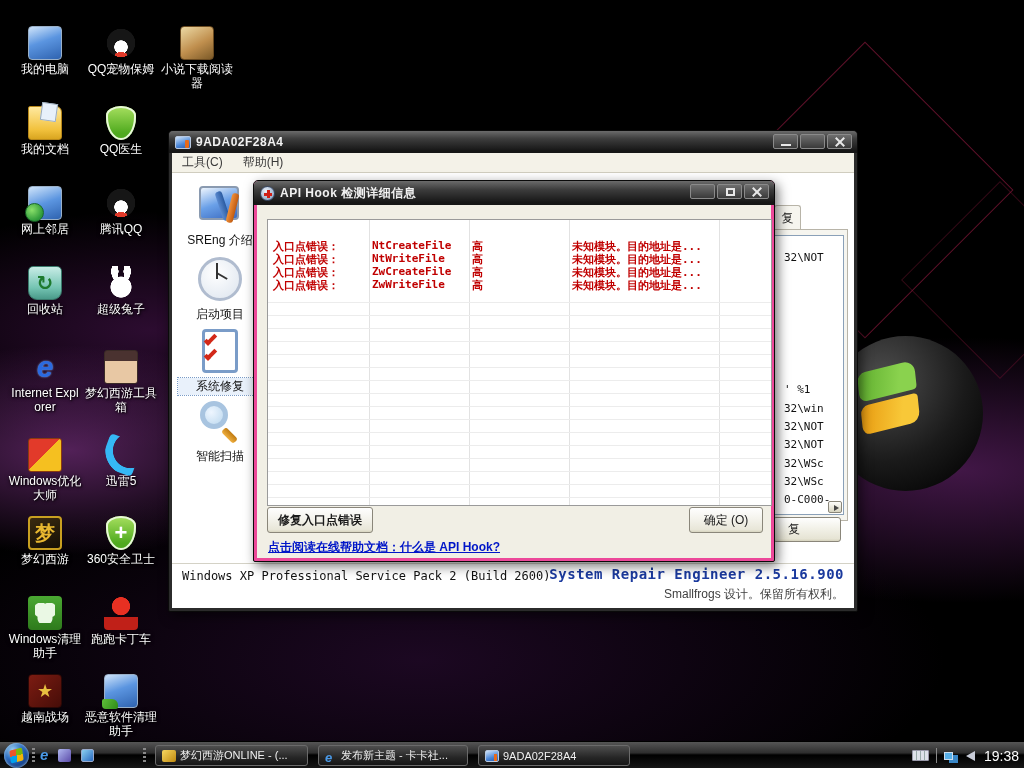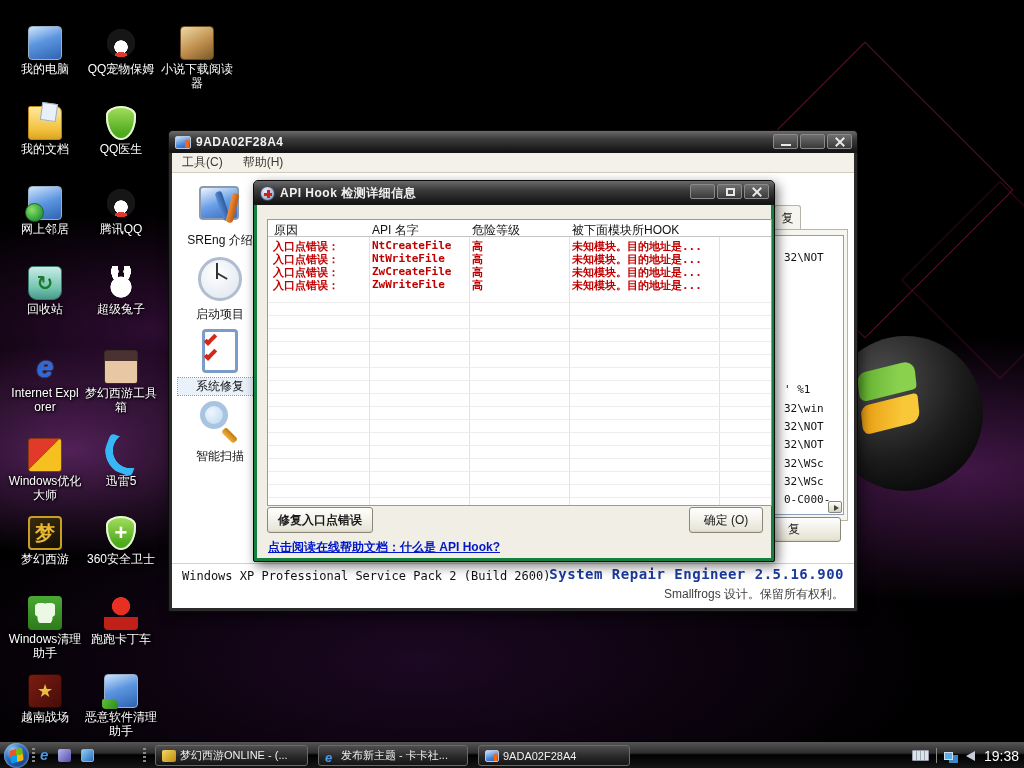--- a/index.html
+++ b/index.html
@@ -131,21 +131,21 @@
     border-left:5px solid #444; border-top:3px solid transparent; border-bottom:3px solid transparent; }
   .rp-btn { position:absolute; left:601px; top:344px; width:68px; height:25px;
     background:linear-gradient(180deg,#fefefe,#f2f1e8 45%,#e6e4d4 90%,#d6d3be); border:1px solid #8a867a; border-radius:3px;
     font-size:12px; color:#1a1a1a; padding-left:14px; line-height:23px; }
   
   .status-line { position:absolute; left:0; right:0; top:390px; border-top:1px solid #d4d2c6; }
   .status-os { position:absolute; left:10px; top:396px; font-family:"DejaVu Sans Mono",monospace; font-size:12px; color:#111; }
   .status-product { position:absolute; right:10px; top:393px; font-family:"DejaVu Sans Mono",monospace; font-size:14px; font-weight:bold; color:#1b3a9e; letter-spacing:.5px; }
   .status-copy { position:absolute; right:10px; top:413px; font-size:12px; color:#404040;margin-left:26px; }
   
-  #dialog { left:253px; top:180px; width:522px; height:382px; z-index:20; background:#15803d; border:1px solid #0a0a0a; }
+  #dialog { left:253px; top:180px; width:522px; height:382px; z-index:20; background:#ec4899; border:1px solid #0a0a0a; }
   #dialog .titlebar { height:24px; }
   .dlg-icon { width:15px; height:15px; border-radius:50%; background:radial-gradient(circle at 38% 32%, #eef2fa, #9ab0cc 70%, #54688a); border:1px solid #3a4a66; position:relative; }
   .dlg-icon::before { content:""; position:absolute; left:3px; top:6px; width:8px; height:3px; background:#d02018; }
   .dlg-icon::after { content:""; position:absolute; left:6px; top:3px; width:3px; height:8px; background:#d02018; }
   #dlg-body { position:absolute; left:3px; right:3px; top:24px; bottom:3px; background:#f1efe5; }
   .tbl { position:absolute; left:10px; top:14px; width:505px; height:287px; background:#fff; border:1px solid #9a9a9a; overflow:hidden; }
   .thead { position:absolute; left:0; right:0; top:0; height:17px; border-bottom:1px solid #c5c5c5; background:#fff; z-index:2; }
   .th { position:absolute; top:2px; font-size:12px; color:#111; }
   .th0 { left:6px; } .th1 { left:104px; } .th2 { left:204px; } .th3 { left:304px; }
   .vline { position:absolute; top:0; bottom:0; width:1px; background:#e2e2e2; }
@@ -377,26 +377,20 @@
         </div>
     </div>
   </div>
   <div id="dlg-body">
     <div class="tbl">
       <div class="vline" style="left:101px"></div>
       <div class="vline" style="left:201px"></div>
       <div class="vline" style="left:301px"></div>
       <div class="vline" style="left:451px"></div>
       <div class="grid-lines"></div>
-      <div class="thead">
-        <span class="th th0">原因</span>
-        <span class="th th1">API 名字</span>
-        <span class="th th2">危险等级</span>
-        <span class="th th3">被下面模块所HOOK</span>
-      </div>
       <div class="trow" style="top:19px">
         <span class="td td0">入口点错误：</span>
         <span class="td td1">NtCreateFile</span>
         <span class="td td2">高</span>
         <span class="td td3">未知模块。目的地址是...</span>
       </div>
       <div class="trow" style="top:32px">
         <span class="td td0">入口点错误：</span>
         <span class="td td1">NtWriteFile</span>
         <span class="td td2">高</span>

